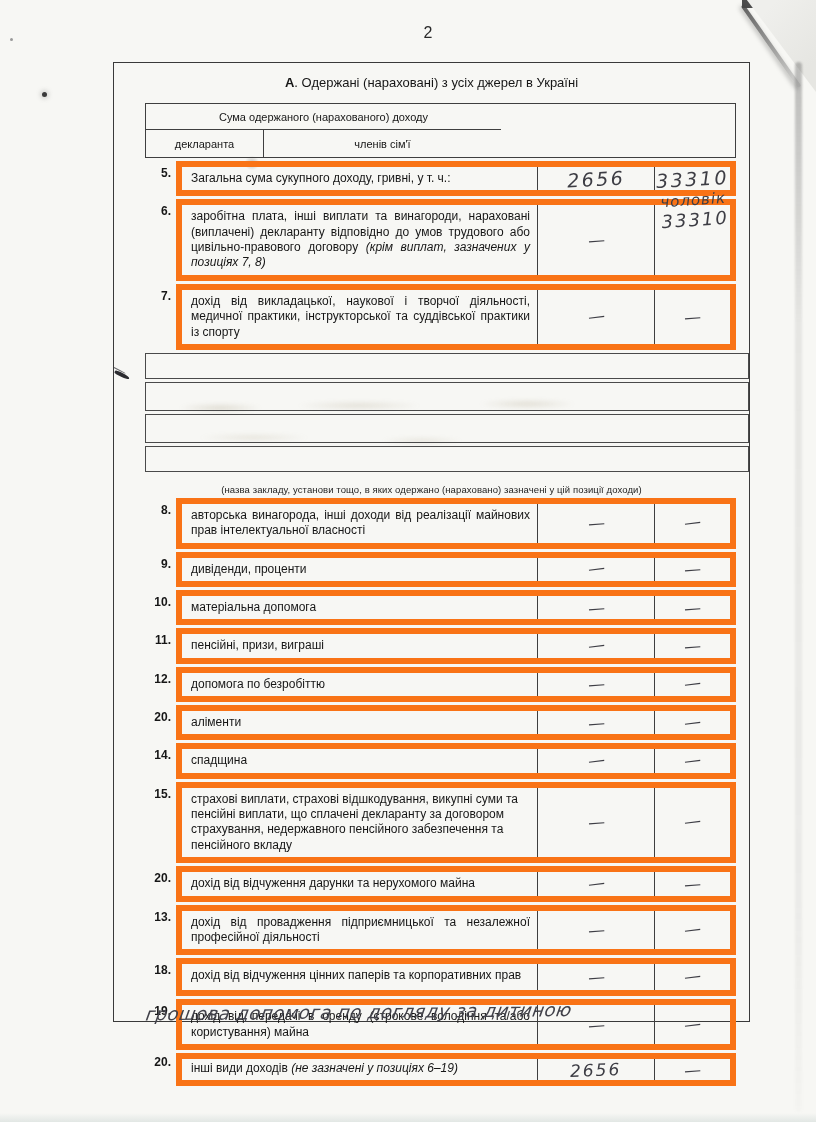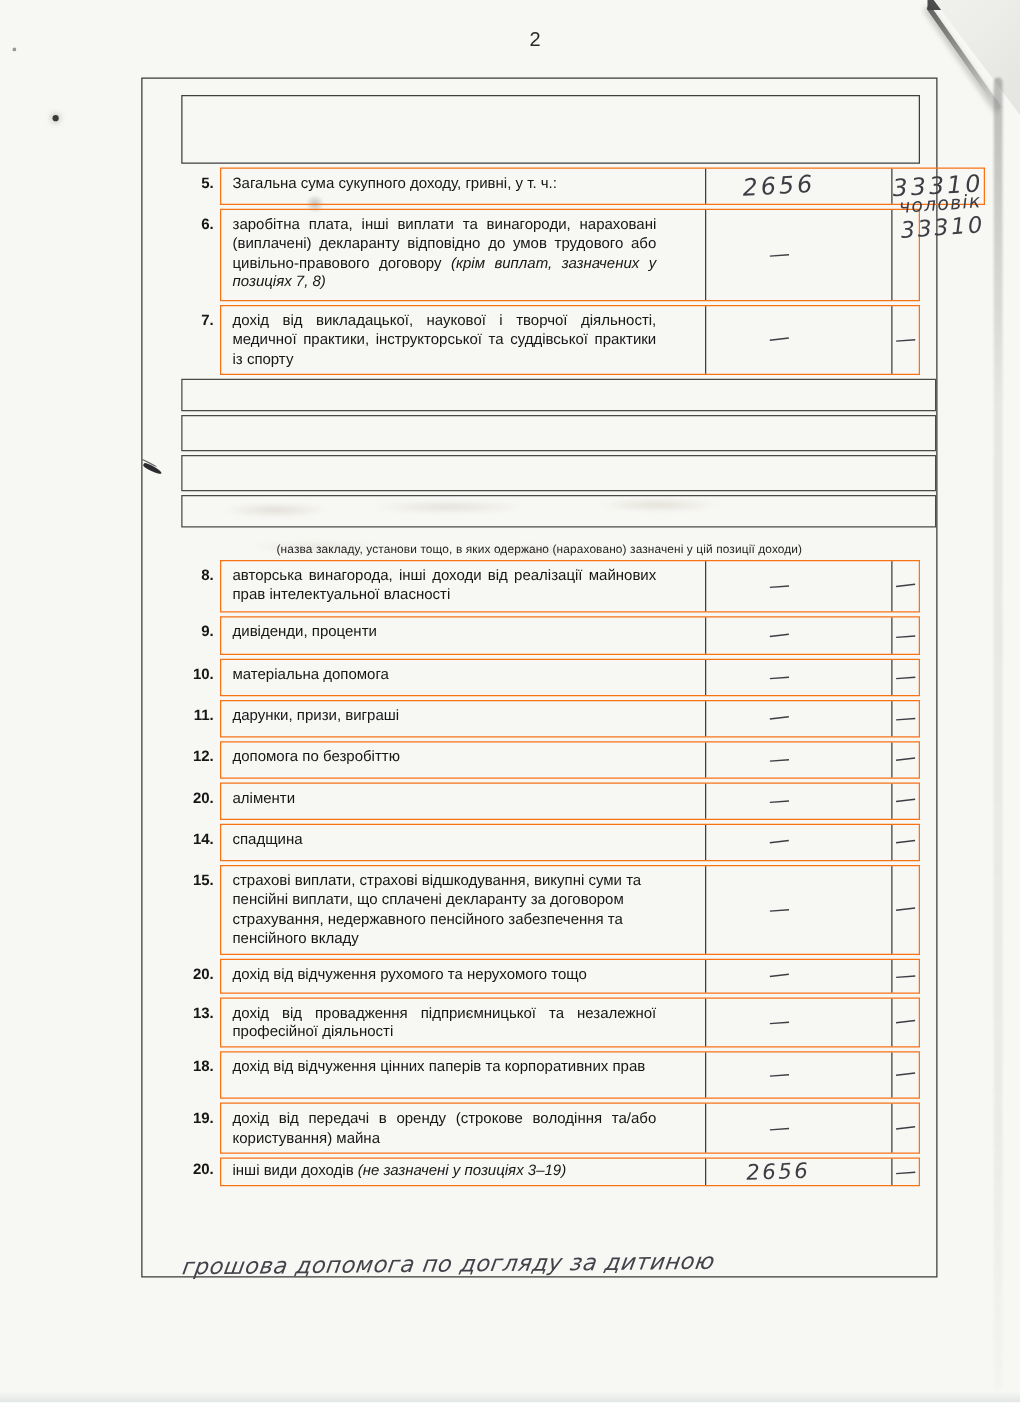--- a/index.html
+++ b/index.html
@@ -51,21 +51,21 @@
   .tbl-wrap{margin-left:31px;width:591px;box-sizing:border-box;}
   .hdr{margin-top:13px;border:1px solid #3f3f3f;display:grid;grid-template-columns:355px 1fr;height:55px;box-sizing:border-box;}
   .hdr-list{display:flex;align-items:center;justify-content:center;font-size:11.5px;border-right:1px solid #3f3f3f;}
   .hdr-right{display:grid;grid-template-rows:26px 1fr;}
   .hdr-sum{display:flex;align-items:center;justify-content:center;font-size:11px;border-bottom:1px solid #3f3f3f;}
   .hdr-sub{display:grid;grid-template-columns:117px 1fr;}
   .hdr-sub .sub{display:flex;align-items:center;justify-content:center;font-size:11px;}
   .hdr-sub .sub + .sub{border-left:1px solid #3f3f3f;}
   .row{display:flex;margin-top:3px;}
   .row .num{width:26px;padding-right:5px;flex:none;text-align:right;font-weight:bold;font-size:12px;padding-top:5px;}
-  .row .cells{flex:1;display:grid;grid-template-columns:355px 117px 1fr;border:1px solid #f97316;box-sizing:border-box;gap:32px;}
+  .row .cells{flex:1;display:grid;grid-template-columns:355px 117px 1fr;border:6px solid #f97316;box-sizing:border-box;}
   .cell-label{padding:4px 7px 4px 9px;font-size:12px;line-height:1.28;text-align:justify;}
   .cell-label i{font-style:italic;}
   .cell-val{border-left:1px solid #3f3f3f;display:flex;align-items:center;justify-content:center;position:relative;}
   
   .empty-row{margin-left:31px;margin-top:3px;border:1px solid #4a4a4a;box-sizing:border-box;}
   .caption{margin-top:12px;text-align:center;font-size:9.5px;color:#1d1d1d;letter-spacing:.1px;}
   
   .h-r5{min-height:30px}.h-r6{min-height:74px}.h-r7{min-height:55px}
   .h-e1{height:26px}.h-e2{height:29px}.h-e3{height:29px}.h-e4{height:26px}
   .h-8{min-height:42px}.h-9{min-height:31px}.h-10{min-height:30px}.h-11{min-height:30px}
@@ -100,23 +100,31 @@
   <div class="bottom-tint"></div>
   <div class="ink-speck"></div>
   <div class="ink-speck2"></div>
   <div class="pen-mark"></div>
   <div class="smudge"></div>
   <div class="bleed"></div>
 
   <div class="page-number">2</div>
 
   <div class="outer-box">
+    <div class="section-line"><b>А</b><span>. Одержані (нараховані) з усіх джерел в Україні</span></div>
 
     <div class="tbl-wrap">
       <div class="hdr">
+        <div class="hdr-right">
+          <div class="hdr-sum">Сума одержаного (нарахованого) доходу</div>
+          <div class="hdr-sub">
+            <div class="sub">декларанта</div>
+            <div class="sub">членів сім'ї</div>
+          </div>
+        </div>
       </div>
 
       <div class="row">
         <div class="num">5.</div>
         <div class="cells h-r5">
           <div class="cell-label left-align">Загальна сума сукупного доходу, гривні, у т. ч.:</div>
           <div class="cell-val">
               <span class="hw hw-num">2656</span>
             </div>
           <div class="cell-val">
@@ -195,21 +203,21 @@
             </div>
           <div class="cell-val">
               <span class="dash">—</span>
             </div>
         </div>
       </div>
 
       <div class="row">
         <div class="num">11.</div>
         <div class="cells h-11">
-          <div class="cell-label left-align">дарунки, призи, виграші</div>
+          <div class="cell-label left-align">пенсійні, призи, виграші</div>
           <div class="cell-val">
               <span class="dash alt">—</span>
             </div>
           <div class="cell-val">
               <span class="dash">—</span>
             </div>
         </div>
       </div>
 
       <div class="row">
@@ -260,21 +268,21 @@
             </div>
           <div class="cell-val">
               <span class="dash alt">—</span>
             </div>
         </div>
       </div>
 
       <div class="row">
         <div class="num">20.</div>
         <div class="cells h-16">
-          <div class="cell-label left-align">дохід від відчуження рухомого та нерухомого тощо</div>
+          <div class="cell-label left-align">дохід від відчуження дарунки та нерухомого майна</div>
           <div class="cell-val">
               <span class="dash alt">—</span>
             </div>
           <div class="cell-val">
               <span class="dash">—</span>
             </div>
         </div>
       </div>
 
       <div class="row">
@@ -312,21 +320,21 @@
             </div>
           <div class="cell-val">
               <span class="dash alt">—</span>
             </div>
         </div>
       </div>
 
       <div class="row">
         <div class="num" style="padding-top:2px;">20.</div>
         <div class="cells h-20">
-          <div class="cell-label left-align" style="padding-top:2px;"><span>інші види доходів </span><i>(не зазначені у позиціях 3–19)</i></div>
+          <div class="cell-label left-align" style="padding-top:2px;"><span>інші види доходів </span><i>(не зазначені у позиціях 6–19)</i></div>
           <div class="cell-val">
               <span class="hw hw-num-sm">2656</span>
             </div>
           <div class="cell-val">
               <span class="dash">—</span>
             </div>
         </div>
       </div>
 
     </div>

